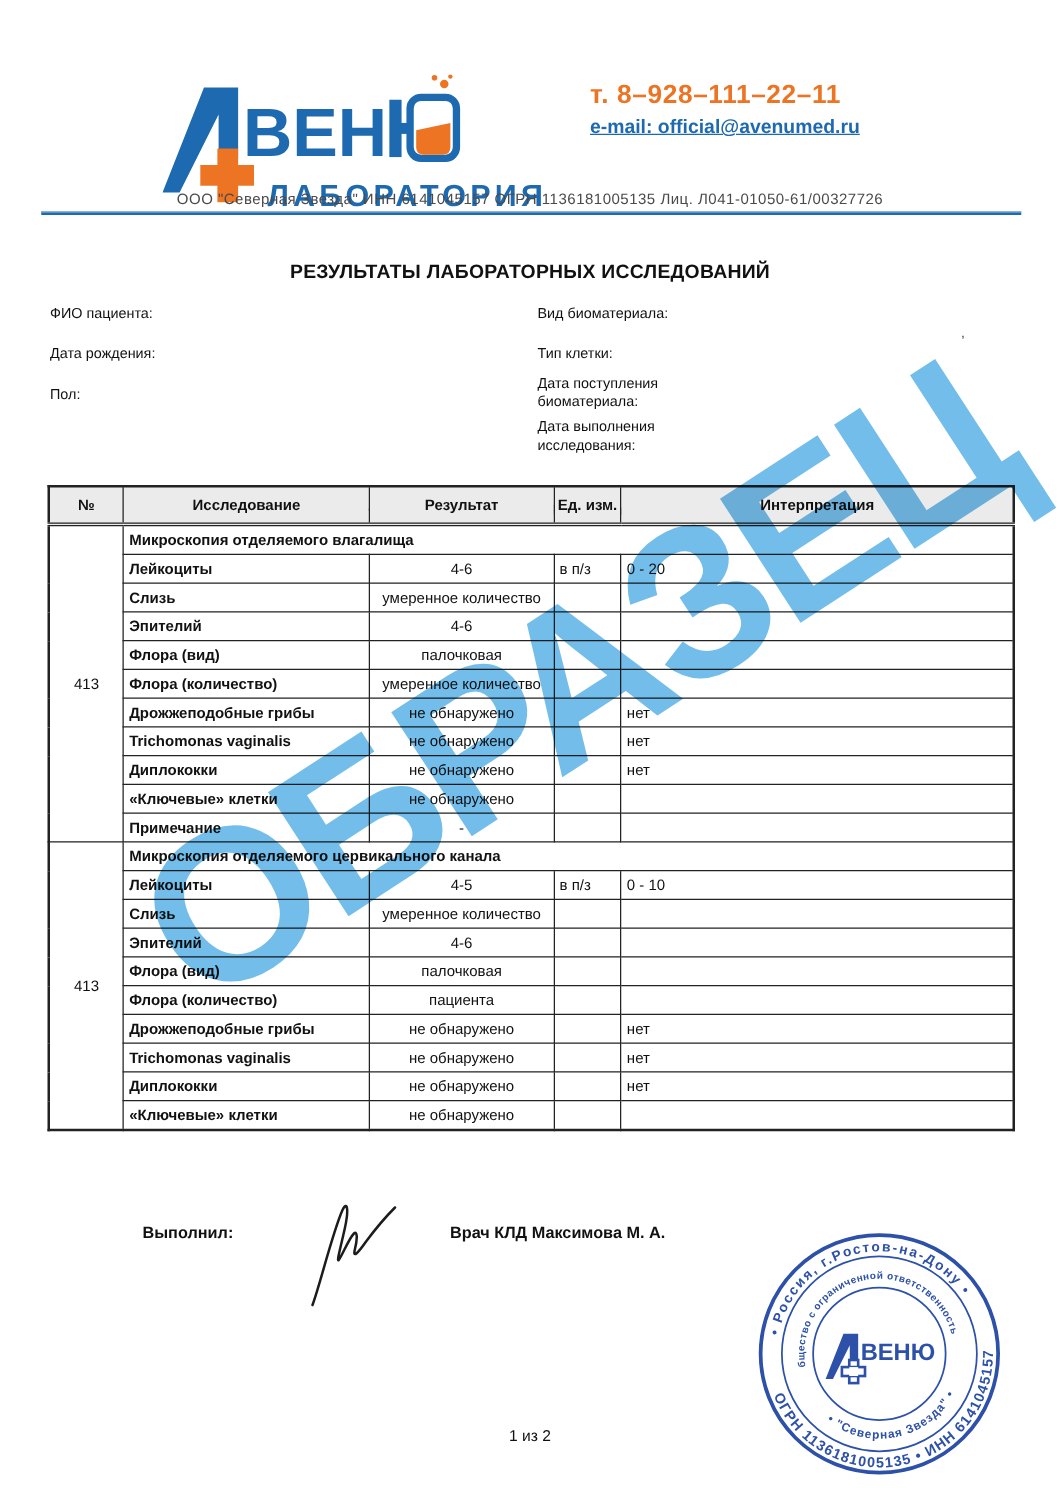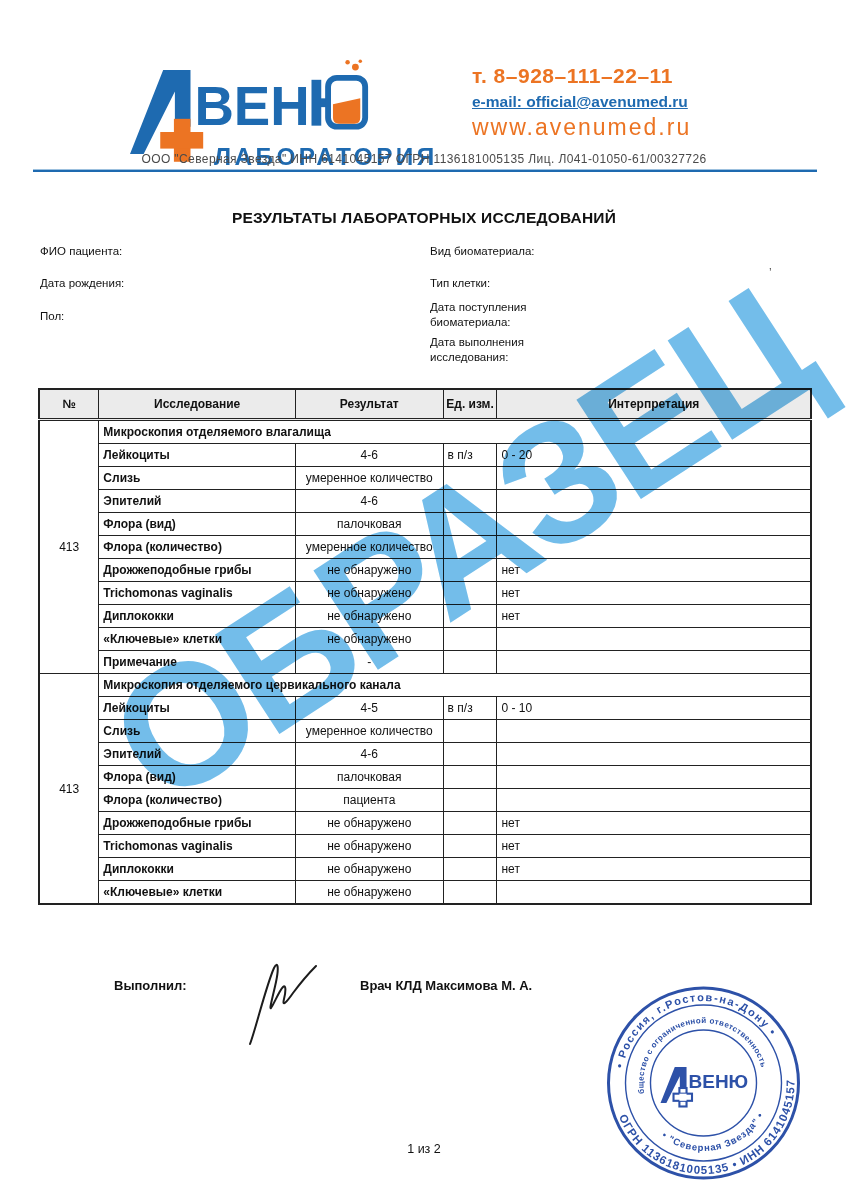--- a/index.html
+++ b/index.html
@@ -79,21 +79,20 @@
       <circle cx="231" cy="-3" r="3.5" fill="#ec7423"></circle>
       <circle cx="223" cy="-8" r="2.3" fill="#ec7423"></circle>
       <circle cx="236" cy="-9" r="1.8" fill="#ec7423"></circle>
       <text x="86" y="97" font-family="Liberation Sans, sans-serif" font-size="25" font-weight="bold" letter-spacing="3.5" fill="#1e6ab0">ЛАБОРАТОРИЯ</text>
     </svg>
   </div>
 
   <div class="contacts">
     <div class="phone">т. 8–928–111–22–11</div>
     <div class="email">e-mail: official@avenumed.ru</div>
-    <div class="www">www.avenumed.ru</div>
   </div>
 
   <div class="company-line">ООО "Северная Звезда" ИНН 6141045157 ОГРН 1136181005135 Лиц. Л041-01050-61/00327726</div>
   <div class="divider"></div>
 
   <div class="doc-title">РЕЗУЛЬТАТЫ ЛАБОРАТОРНЫХ ИССЛЕДОВАНИЙ</div>
 
   <div class="field" style="left:40px;top:245px;">ФИО пациента:</div>
   <div class="field" style="left:40px;top:277px;">Дата рождения:</div>
   <div class="field" style="left:40px;top:310px;">Пол:</div>

